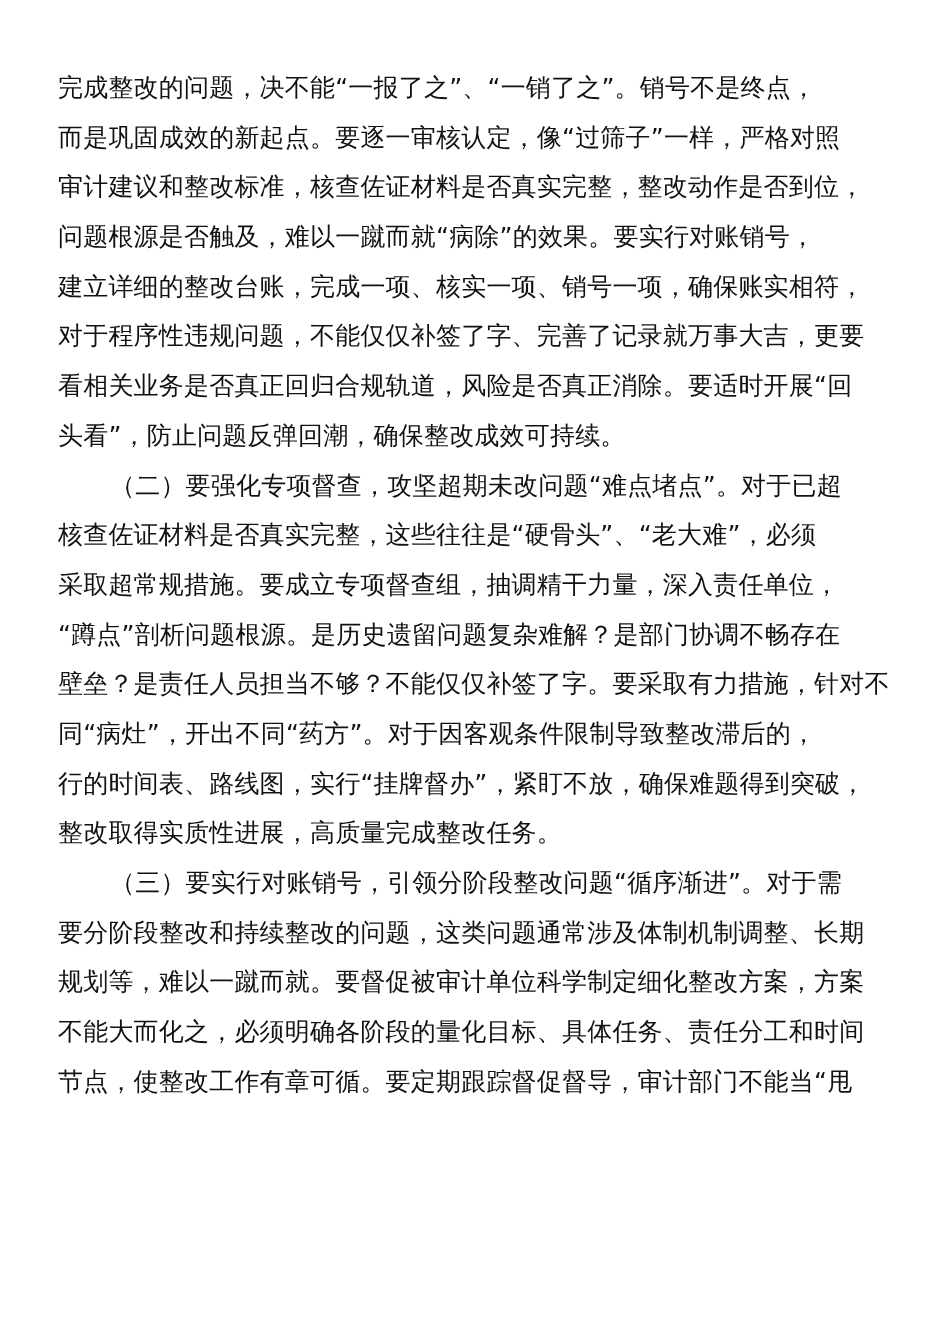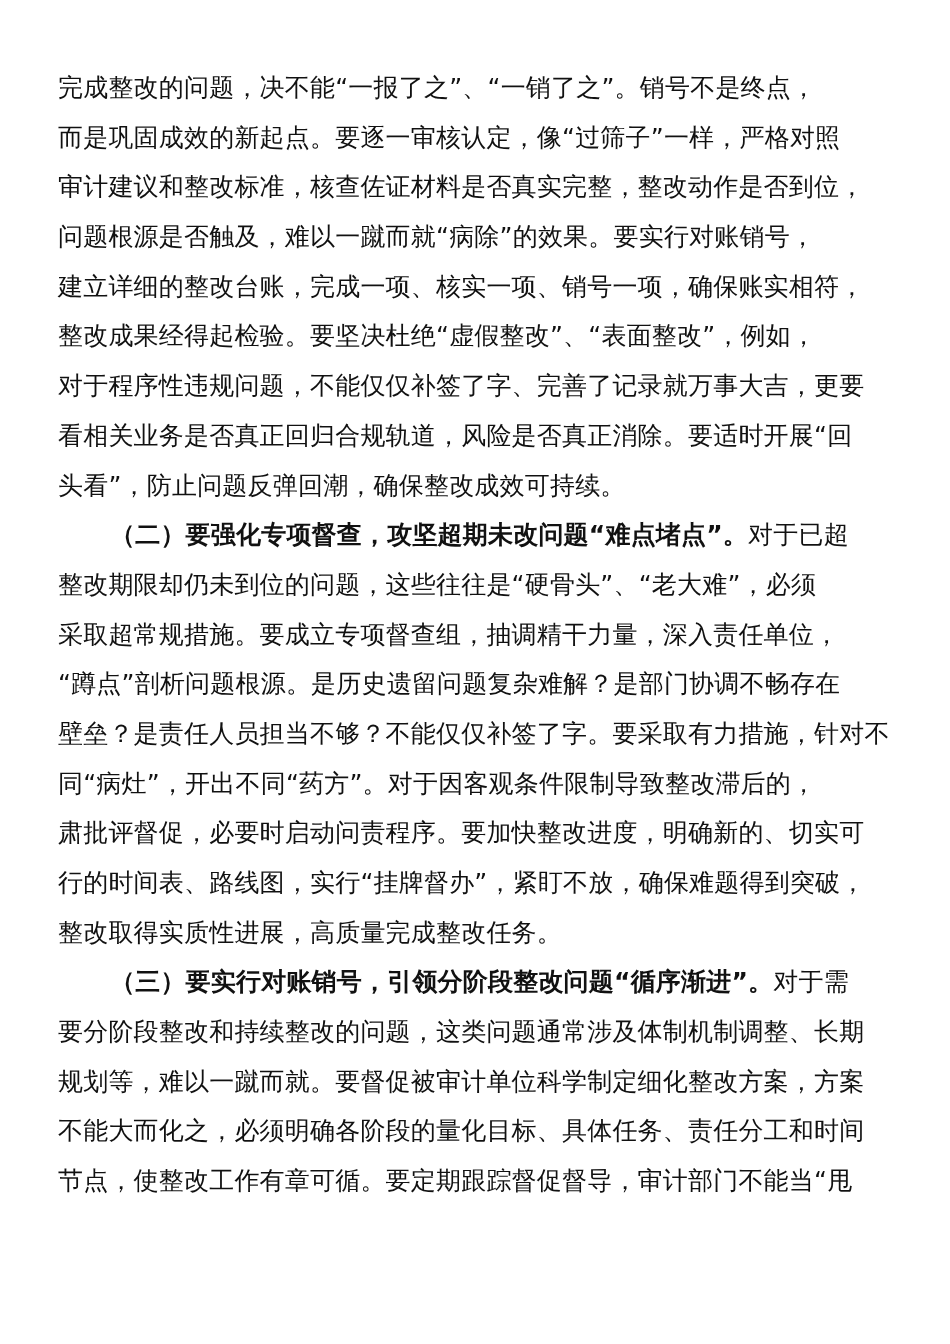--- a/index.html
+++ b/index.html
@@ -4,49 +4,47 @@
 <style>
   html, body { margin:0; padding:0; background:#ffffff; }
   body { width:950px; height:1344px; position:relative; overflow:hidden; }
   .page {
     position:absolute; left:58px; top:63px; width:830px;
     font-family: "DejaVu Sans", "Liberation Sans", sans-serif;
     font-size:25px; color:#111111;
   }
   .line { height:49.7px; line-height:49.7px; white-space:nowrap; letter-spacing:0.2px; }
   .indent { padding-left:52px; }
-  .bold { font-weight:bold; }
+  .bold { font-weight:normal; }
 </style>
 </head>
 <body>
 
 <div class="page">
 
   <div>
     <div class="line">完成整改的问题，决不能“一报了之”、“一销了之”。销号不是终点，</div>
     <div class="line">而是巩固成效的新起点。要逐一审核认定，像“过筛子”一样，严格对照</div>
     <div class="line">审计建议和整改标准，核查佐证材料是否真实完整，整改动作是否到位，</div>
     <div class="line">问题根源是否触及，难以一蹴而就“病除”的效果。要实行对账销号，</div>
     <div class="line">建立详细的整改台账，完成一项、核实一项、销号一项，确保账实相符，</div>
-    <div class="line">整改成果经得起检验。要坚决杜绝“虚假整改”、“表面整改”，例如，</div>
     <div class="line">对于程序性违规问题，不能仅仅补签了字、完善了记录就万事大吉，更要</div>
     <div class="line">看相关业务是否真正回归合规轨道，风险是否真正消除。要适时开展“回</div>
     <div class="line">头看”，防止问题反弹回潮，确保整改成效可持续。</div>
   </div>
 
   <div>
     <div class="line indent">
       <span class="bold">（二）要强化专项督查，攻坚超期未改问题“难点堵点”。</span><span>对于已超</span>
     </div>
-    <div class="line">整改期限却仍未到位的问题，这些往往是“硬骨头”、“老大难”，必须</div>
+    <div class="line">核查佐证材料是否真实完整，这些往往是“硬骨头”、“老大难”，必须</div>
     <div class="line">采取超常规措施。要成立专项督查组，抽调精干力量，深入责任单位，</div>
     <div class="line">“蹲点”剖析问题根源。是历史遗留问题复杂难解？是部门协调不畅存在</div>
     <div class="line">壁垒？是责任人员担当不够？不能仅仅补签了字。要采取有力措施，针对不</div>
     <div class="line">同“病灶”，开出不同“药方”。对于因客观条件限制导致整改滞后的，</div>
-    <div class="line">肃批评督促，必要时启动问责程序。要加快整改进度，明确新的、切实可</div>
     <div class="line">行的时间表、路线图，实行“挂牌督办”，紧盯不放，确保难题得到突破，</div>
     <div class="line">整改取得实质性进展，高质量完成整改任务。</div>
   </div>
 
   <div>
     <div class="line indent">
       <span class="bold">（三）要实行对账销号，引领分阶段整改问题“循序渐进”。</span><span>对于需</span>
     </div>
     <div class="line">要分阶段整改和持续整改的问题，这类问题通常涉及体制机制调整、长期</div>
     <div class="line">规划等，难以一蹴而就。要督促被审计单位科学制定细化整改方案，方案</div>

